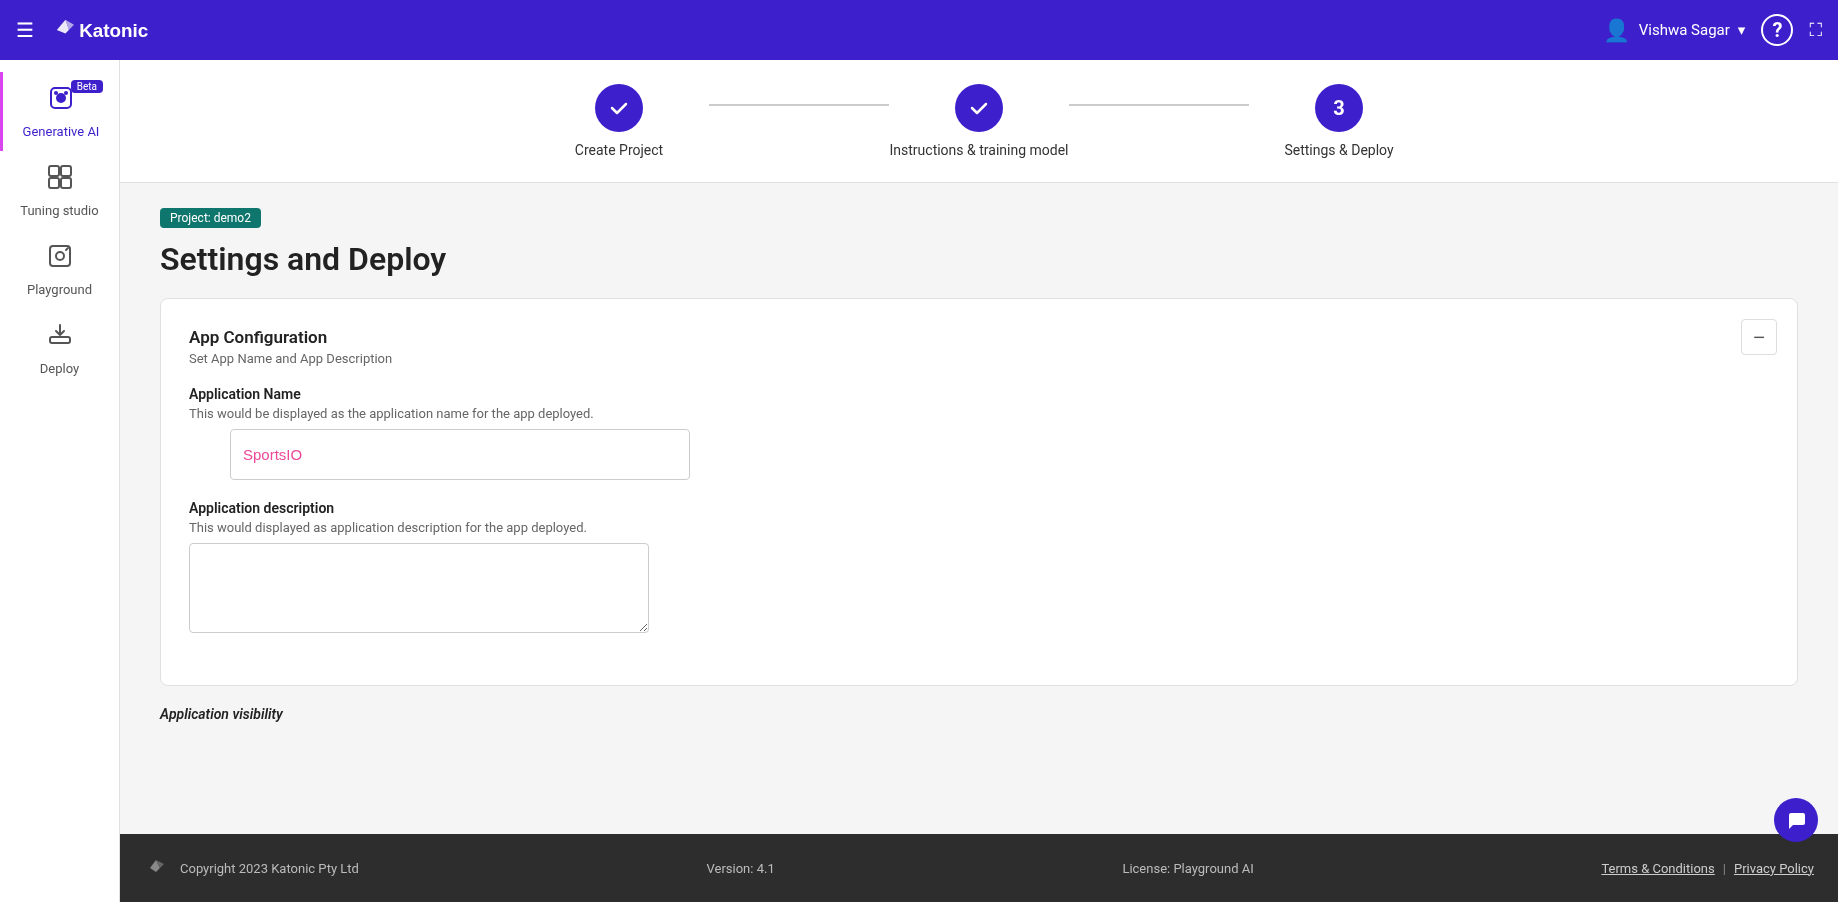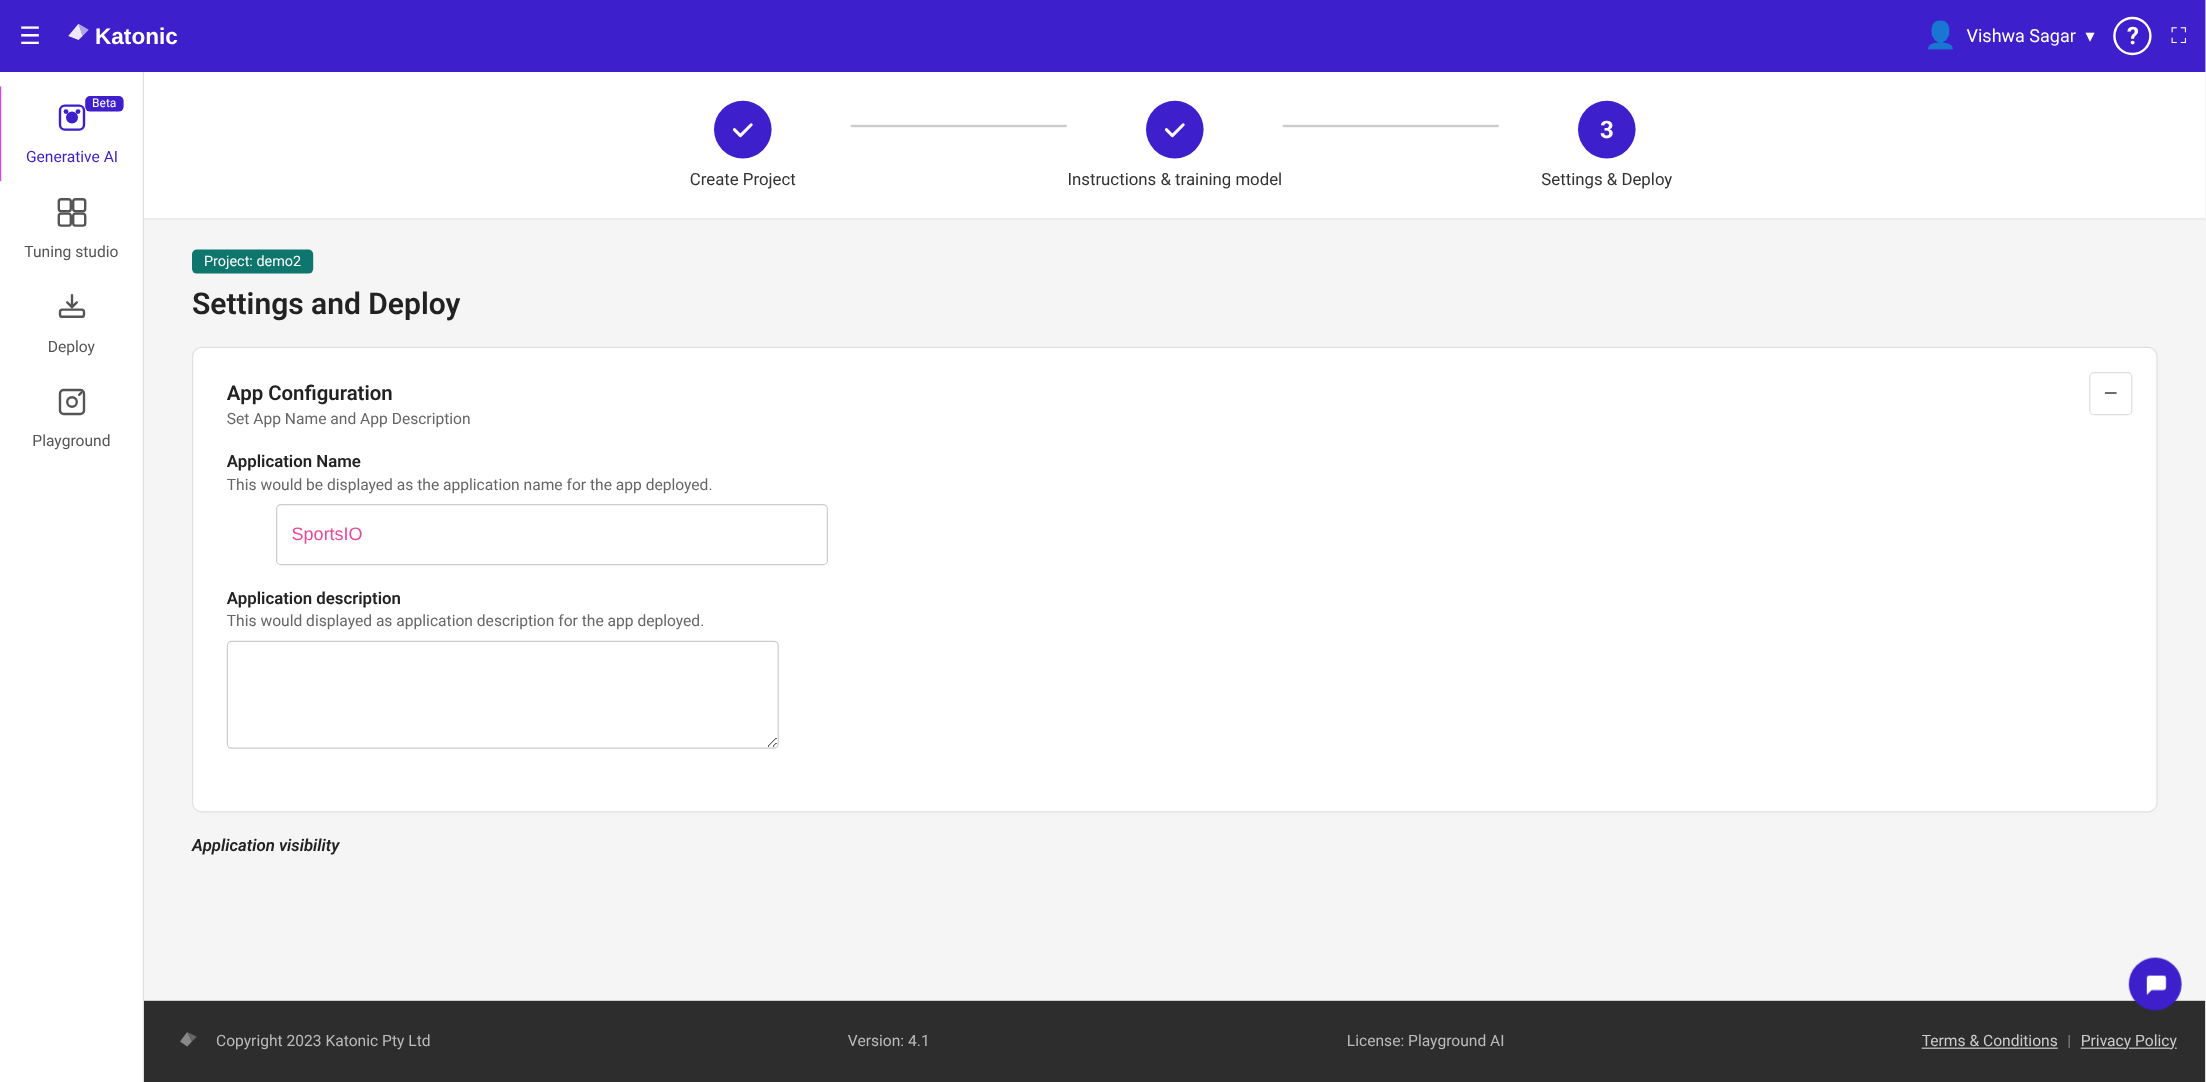--- a/index.html
+++ b/index.html
@@ -44,21 +44,21 @@
       padding: 12px 8px;
       cursor: pointer;
       width: 100%;
       position: relative;
       color: #555;
       font-size: 13px;
       gap: 6px;
     }
     .sidebar-item.active {
       color: #3d1fcb;
-      border-left: 1px solid #d946ef;
+      border-left: 3px solid #d946ef;
     }
     .sidebar-item .icon { font-size: 24px; }
     .badge {
       position: absolute;
       top: 8px;
       right: 16px;
       background: #3d1fcb;
       color: white;
       font-size: 10px;
       padding: 1px 6px;
@@ -98,21 +98,21 @@
 
     .project-badge {
       background: #0f766e;
       color: white;
       font-size: 12px;
       padding: 3px 10px;
       border-radius: 4px;
       display: inline-block;
       margin-bottom: 12px;
     }
-    .page-title { font-size: 25px; font-weight: 600; color: #222; margin-bottom: 20px; }
+    .page-title { font-size: 32px; font-weight: 600; color: #222; margin-bottom: 20px; }
 
     .card {
       background: white;
       border: 1px solid #e0e0e0;
       border-radius: 8px;
       padding: 28px;
       position: relative;
       margin-bottom: 20px;
     }
     .card-title { font-size: 17px; font-weight: 600; color: #222; margin-bottom: 4px; }
@@ -254,35 +254,35 @@
           <rect x="15" y="3" width="10" height="10" rx="2" stroke="#555" stroke-width="2" fill="none"></rect>
           <rect x="3" y="15" width="10" height="10" rx="2" stroke="#555" stroke-width="2" fill="none"></rect>
           <rect x="15" y="15" width="10" height="10" rx="2" stroke="#555" stroke-width="2" fill="none"></rect>
         </svg>
       </span>
       <span>Tuning studio</span>
     </div>
     <div class="sidebar-item">
       <span class="icon">
         <svg width="28" height="28" viewBox="0 0 28 28" fill="none" xmlns="http://www.w3.org/2000/svg">
-          <rect x="4" y="16" width="20" height="6" rx="2" stroke="#555" stroke-width="2" fill="none"></rect>
-          <path d="M14 4 L14 14 M10 10 L14 14 L18 10" stroke="#555" stroke-width="2" stroke-linecap="round" stroke-linejoin="round"></path>
+          <rect x="4" y="4" width="20" height="20" rx="3" stroke="#555" stroke-width="2" fill="none"></rect>
+          <circle cx="14" cy="14" r="4" stroke="#555" stroke-width="2" fill="none"></circle>
+          <path d="M20 8 L22 6" stroke="#555" stroke-width="2" stroke-linecap="round"></path>
         </svg>
       </span>
-      <span>Deploy</span>
+      <span>Playground</span>
     </div>
     <div class="sidebar-item">
       <span class="icon">
         <svg width="28" height="28" viewBox="0 0 28 28" fill="none" xmlns="http://www.w3.org/2000/svg">
-          <rect x="4" y="4" width="20" height="20" rx="3" stroke="#555" stroke-width="2" fill="none"></rect>
-          <circle cx="14" cy="14" r="4" stroke="#555" stroke-width="2" fill="none"></circle>
-          <path d="M20 8 L22 6" stroke="#555" stroke-width="2" stroke-linecap="round"></path>
+          <rect x="4" y="16" width="20" height="6" rx="2" stroke="#555" stroke-width="2" fill="none"></rect>
+          <path d="M14 4 L14 14 M10 10 L14 14 L18 10" stroke="#555" stroke-width="2" stroke-linecap="round" stroke-linejoin="round"></path>
         </svg>
       </span>
-      <span>Playground</span>
+      <span>Deploy</span>
     </div>
   </div>
 
   <div class="content">
 
     <div class="stepper-bar">
       <div class="stepper">
 
         <div class="step">
           <div class="step-circle">

